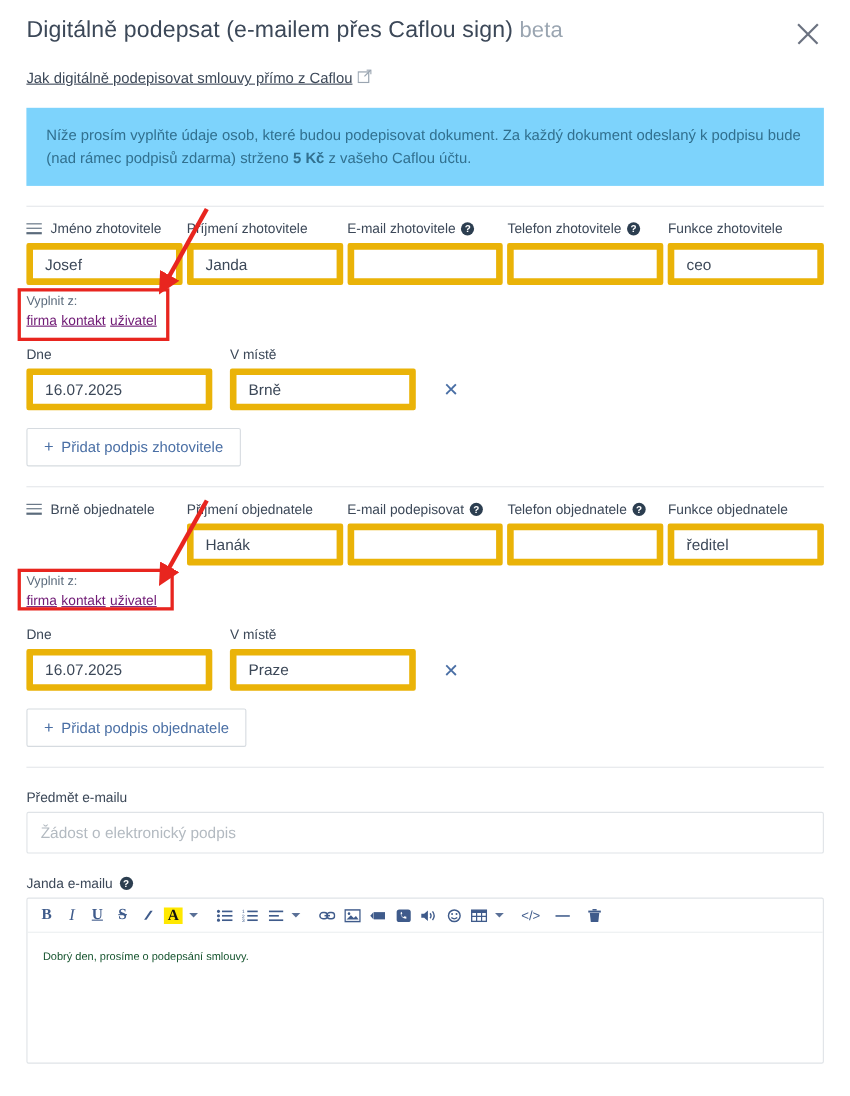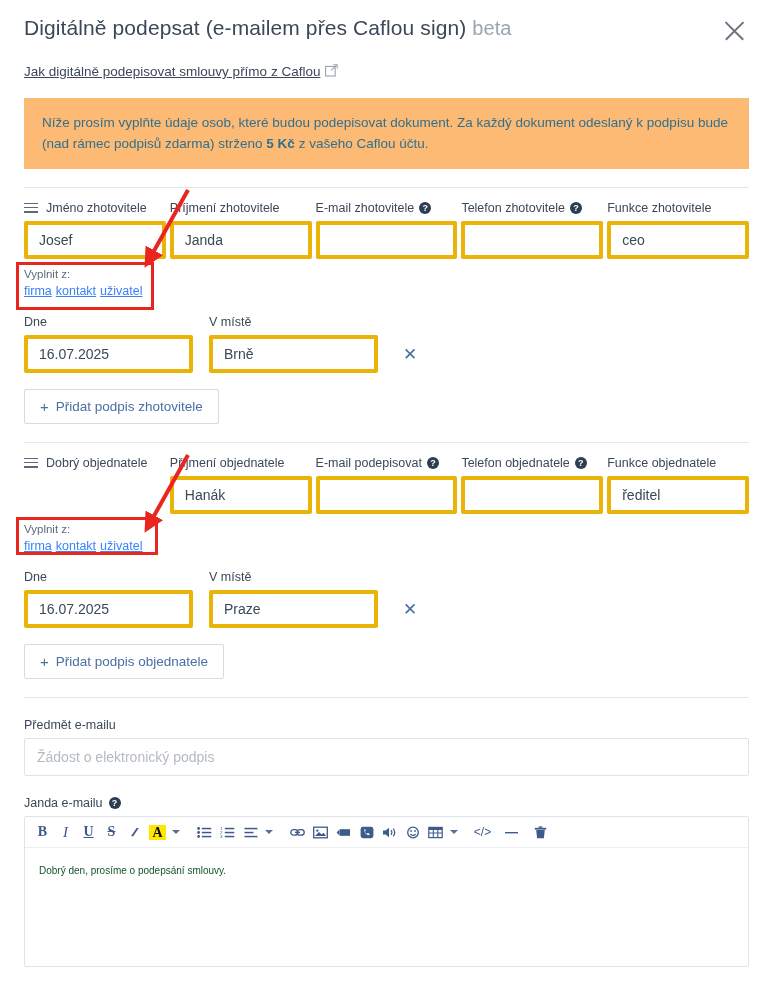--- a/index.html
+++ b/index.html
@@ -62,21 +62,21 @@
     width: 13px; height: 13px;
     margin-left: 5px;
     position: relative;
     vertical-align: -1px;
   }
   .ext-icon svg { display:block; }
 
   
   .info-banner {
     margin: 18px 24px 0 24px;
-    background: #fdba74;
+    background: #7dd3fc;
     color: #31708f;
     padding: 14px 18px 15px 18px;
     font-size: 13.5px;
     line-height: 21px;
   }
   .info-banner b { font-weight: bold; }
 
   
   .divider {
     height: 1px;
@@ -127,21 +127,21 @@
     font-size: 9px;
     font-weight: bold;
     line-height: 1;
     cursor: pointer;
     flex: 0 0 auto;
   }
 
   .text-input {
     width: 100%;
     height: 38px;
-    border: 4px solid #eab308;
+    border: 6px solid #eab308;
     background: #fff;
     border-radius: 2px;
     padding: 0 11px;
     font-family: "Liberation Sans", sans-serif;
     font-size: 14px;
     color: #3c4858;
     outline: none;
   }
   .text-input::placeholder { color: #a9b2bc; }
 
@@ -156,21 +156,21 @@
     font-size: 11.5px;
     color: #5b6b7c;
     line-height: 15px;
   }
   .fillfrom-links {
     font-size: 12.5px;
     line-height: 17px;
     margin-top: 1px;
   }
   .fillfrom-links a {
-    color: #3b82f6;
+    color: #701a75;
     text-decoration: underline;
     cursor: pointer;
     margin-right: 4px;
   }
   .annot-box {
     position: absolute;
     border: 3px solid #e8251f;
     pointer-events: none;
   }
 
@@ -396,21 +396,21 @@
 <div class="signer">
 
   <div class="field-row">
     <div class="field">
       <div class="field-label">
         <span class="drag-handle">
             <span></span>
             <span></span>
             <span></span>
           </span>
-        <span>Dobrý objednatele</span>
+        <span>Brně objednatele</span>
       </div>
     </div>
     <div class="field">
       <div class="field-label">
         <span>Příjmení objednatele</span>
       </div>
       <input class="text-input" type="text" value="Hanák" style="">
     </div>
     <div class="field">
       <div class="field-label">

